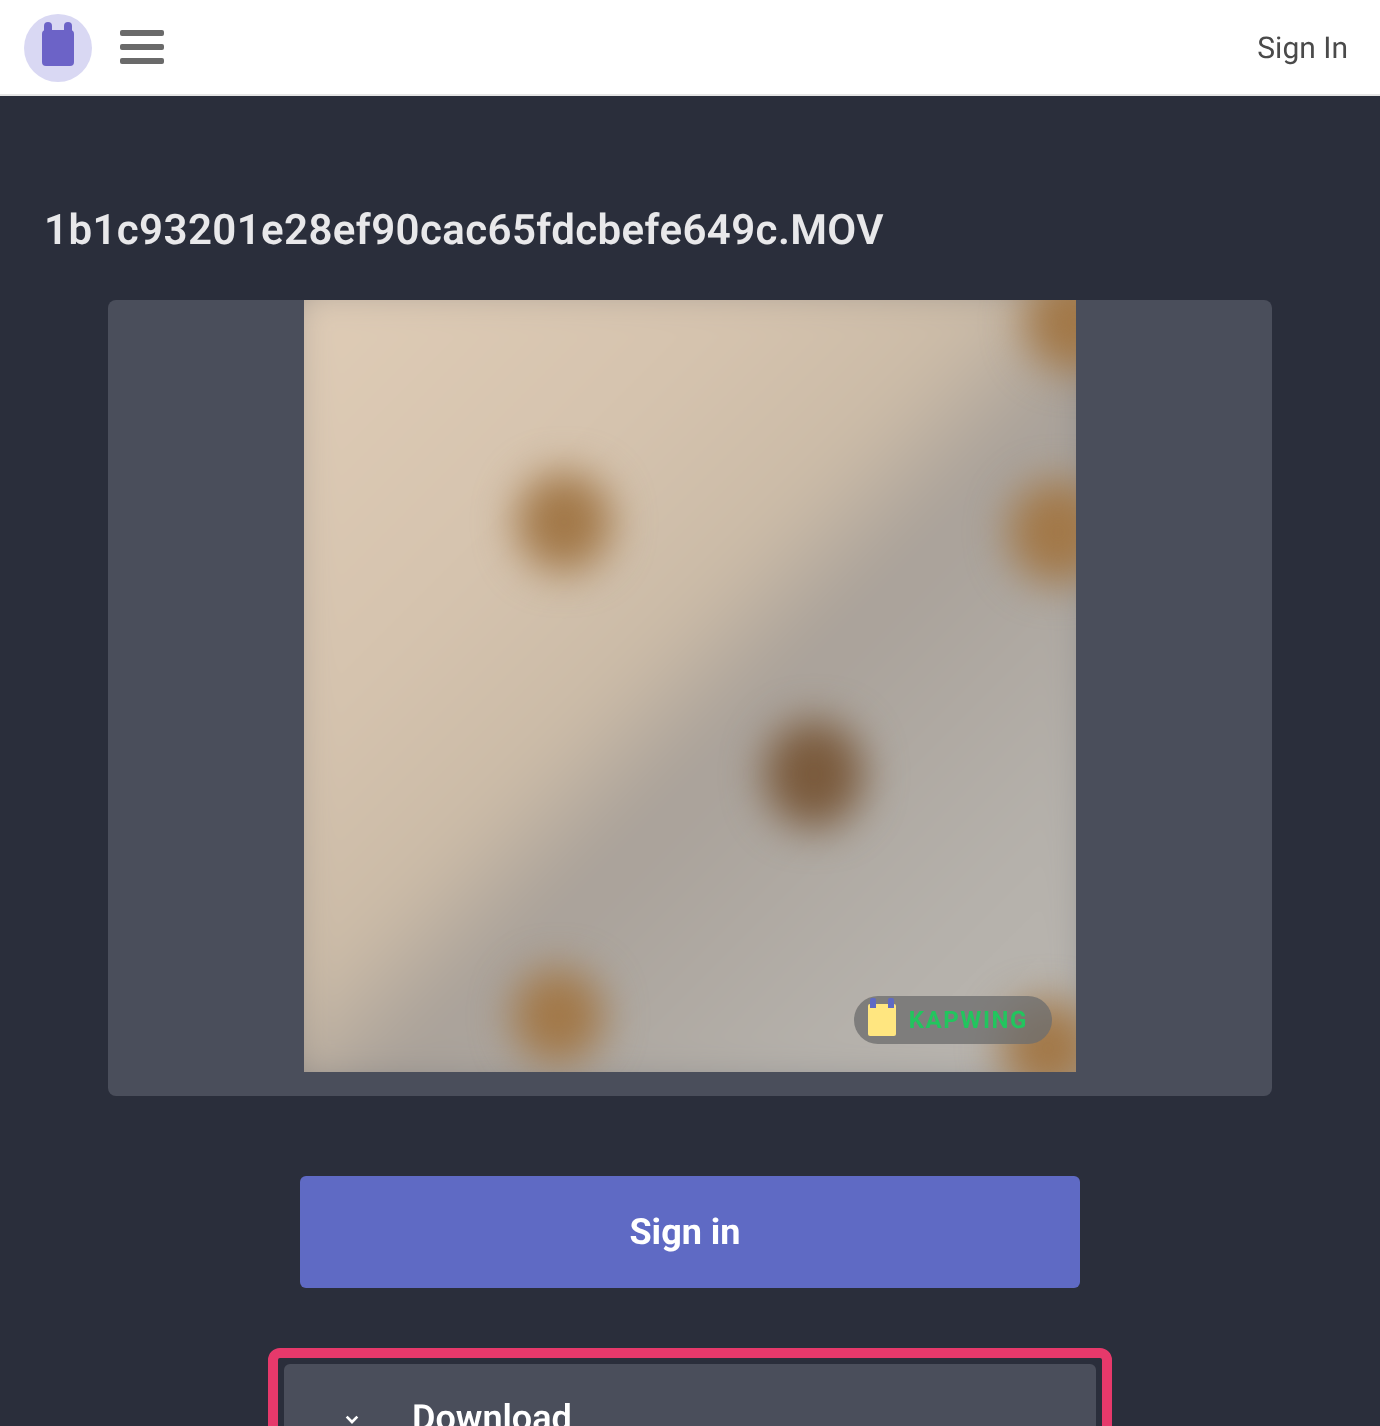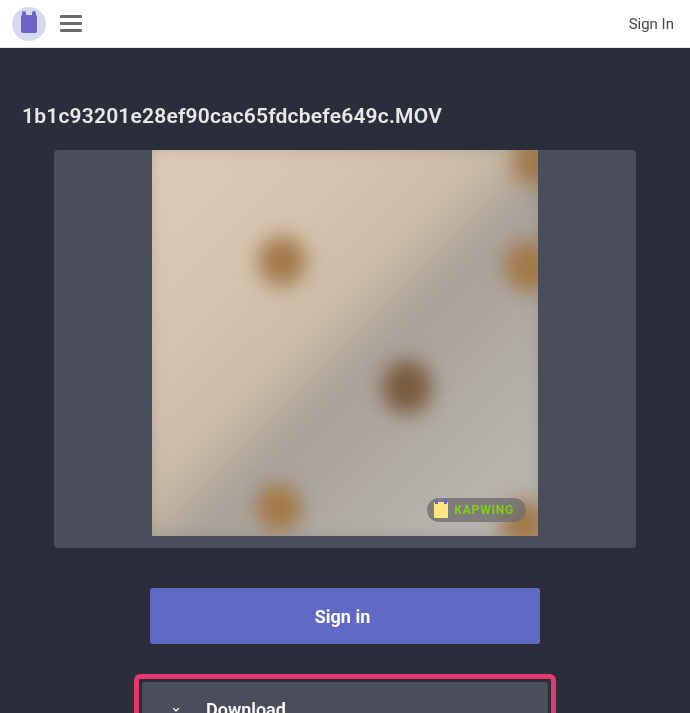--- a/index.html
+++ b/index.html
@@ -149,21 +149,21 @@
       position:absolute;
       top:-3px;
       width:3px;
       height:5px;
       background:#5f6ac4;
       border-radius:1px 1px 0 0;
     }
     .watermark-icon:before{left:1px;}
     .watermark-icon:after{right:1px;}
     .watermark-text {
-      color: #84cc16;
+      color: #22c55e;
       font-size: 12px;
       font-weight: 700;
       letter-spacing: 0.8px;
     }
     .signin-banner {
       background: #5f6ac4;
       color: #ffffff;
       margin: 40px 130px 0 130px;
       height: 56px;
       display: flex;

